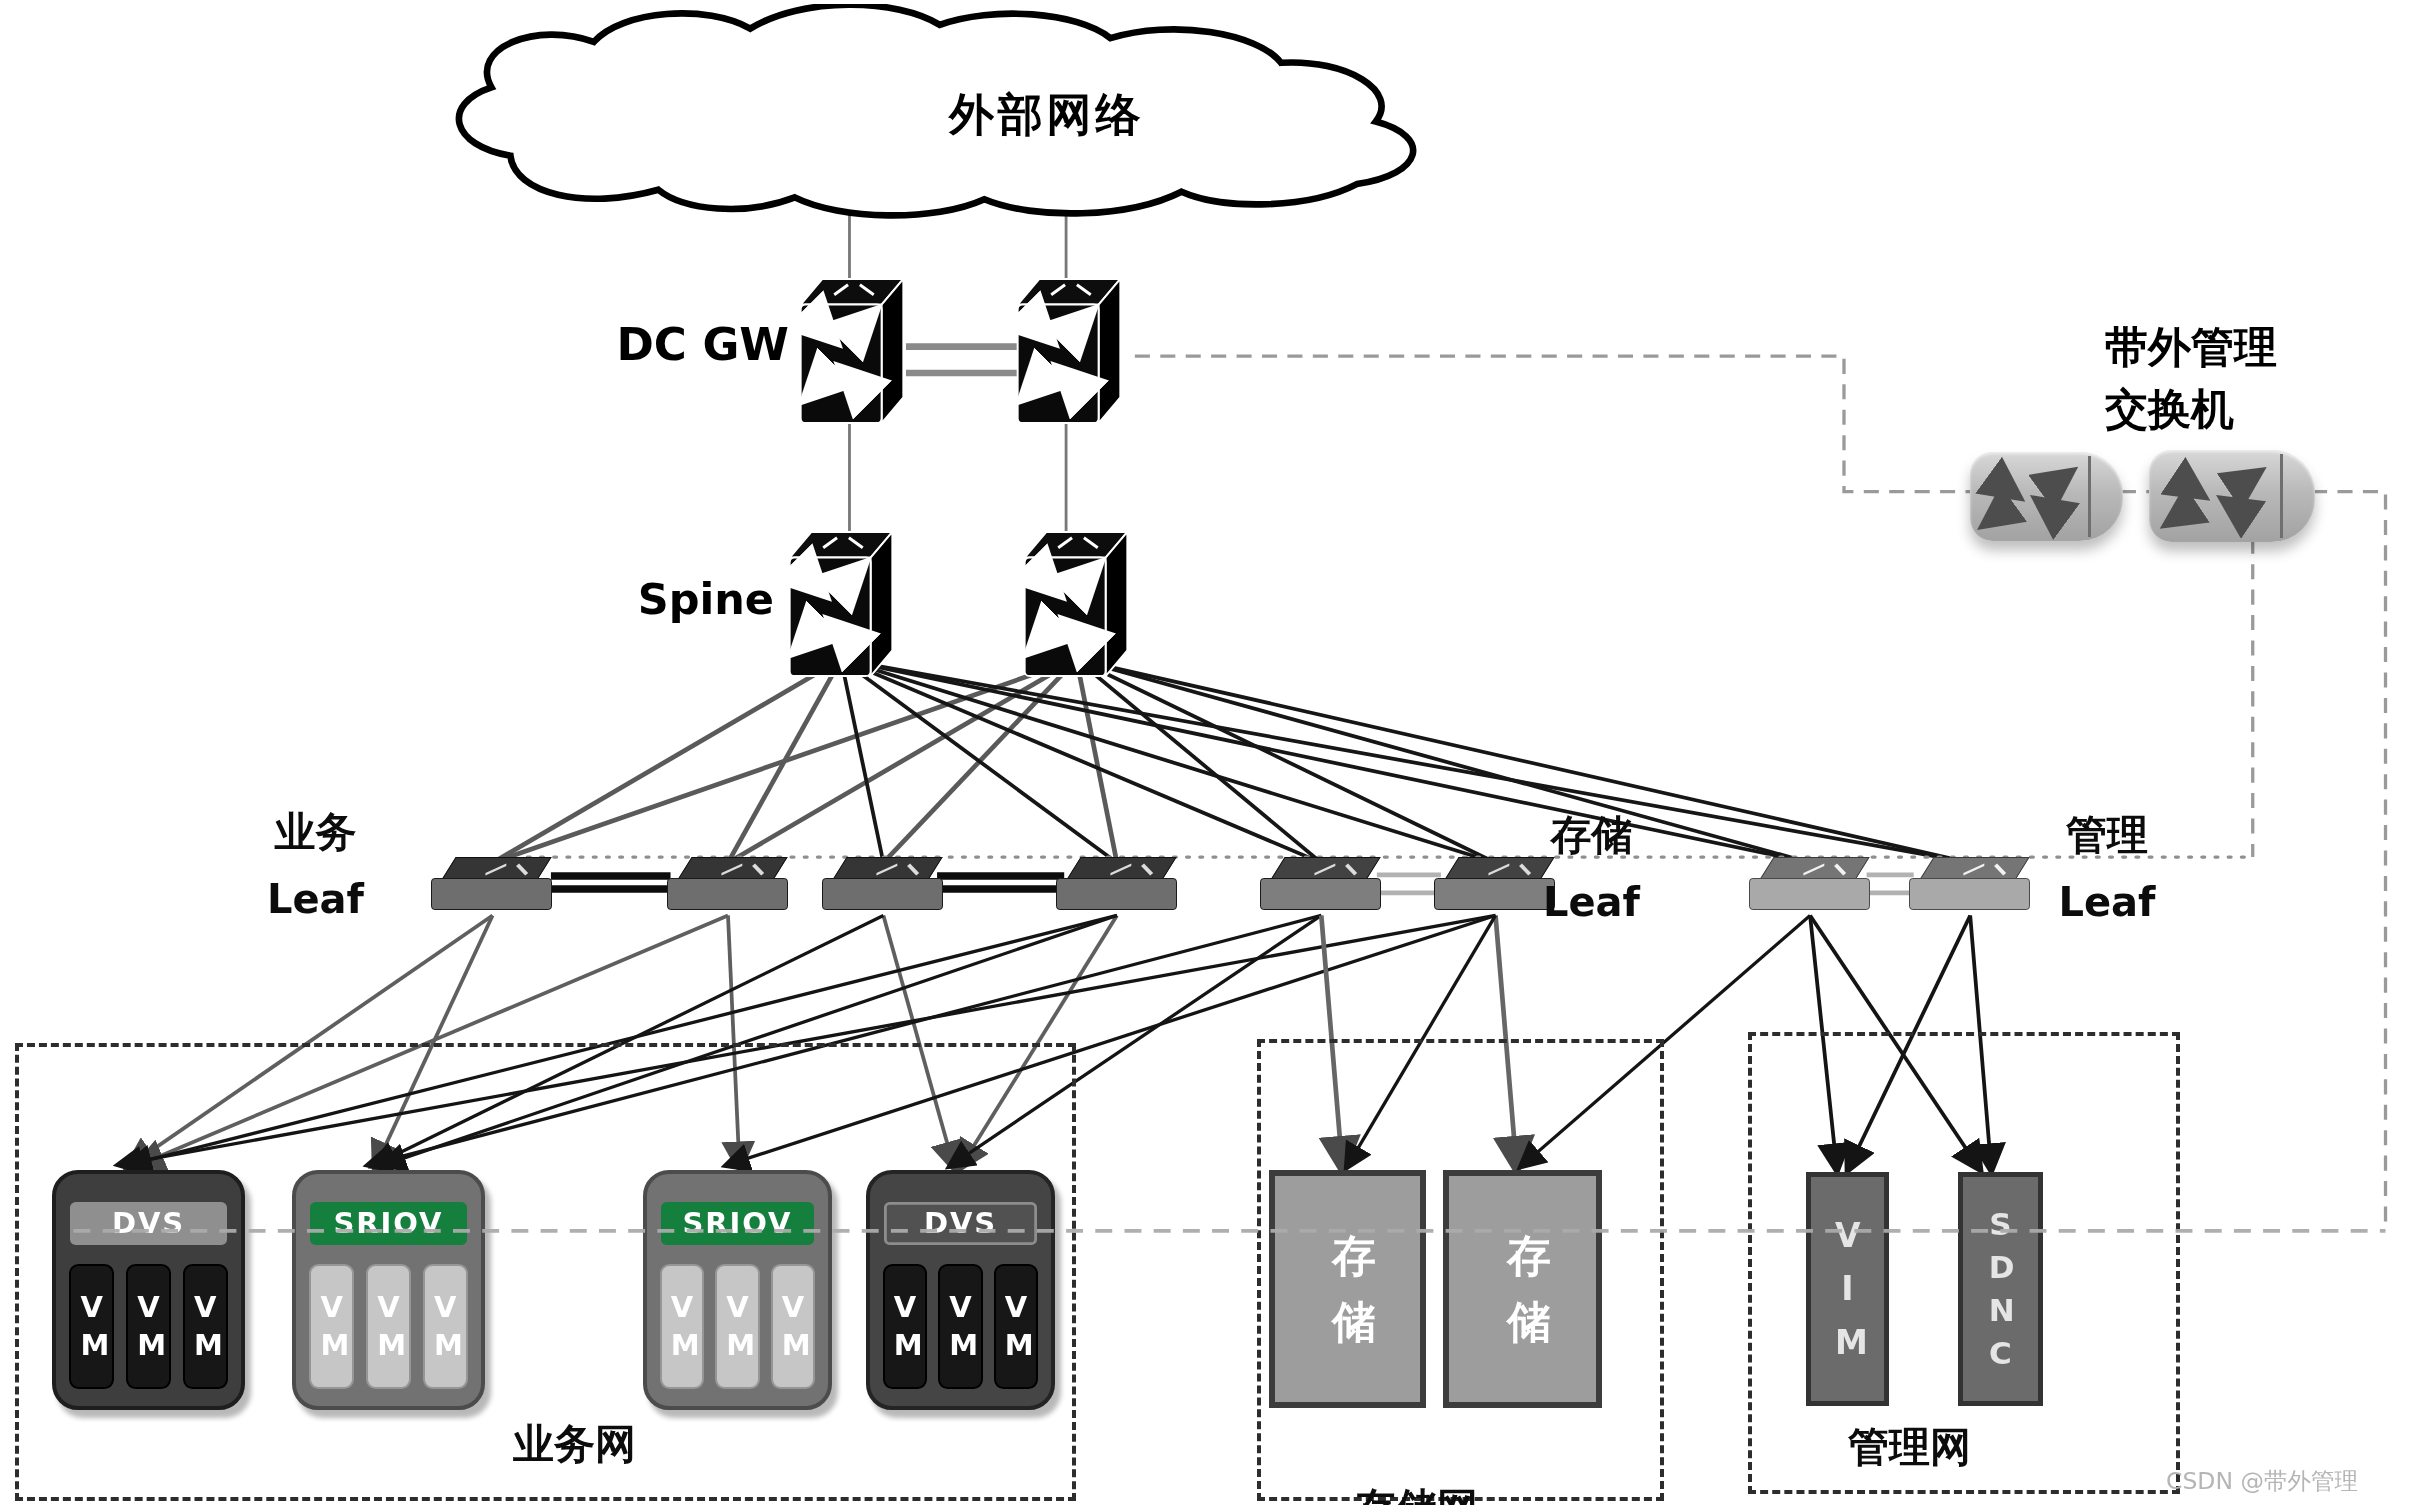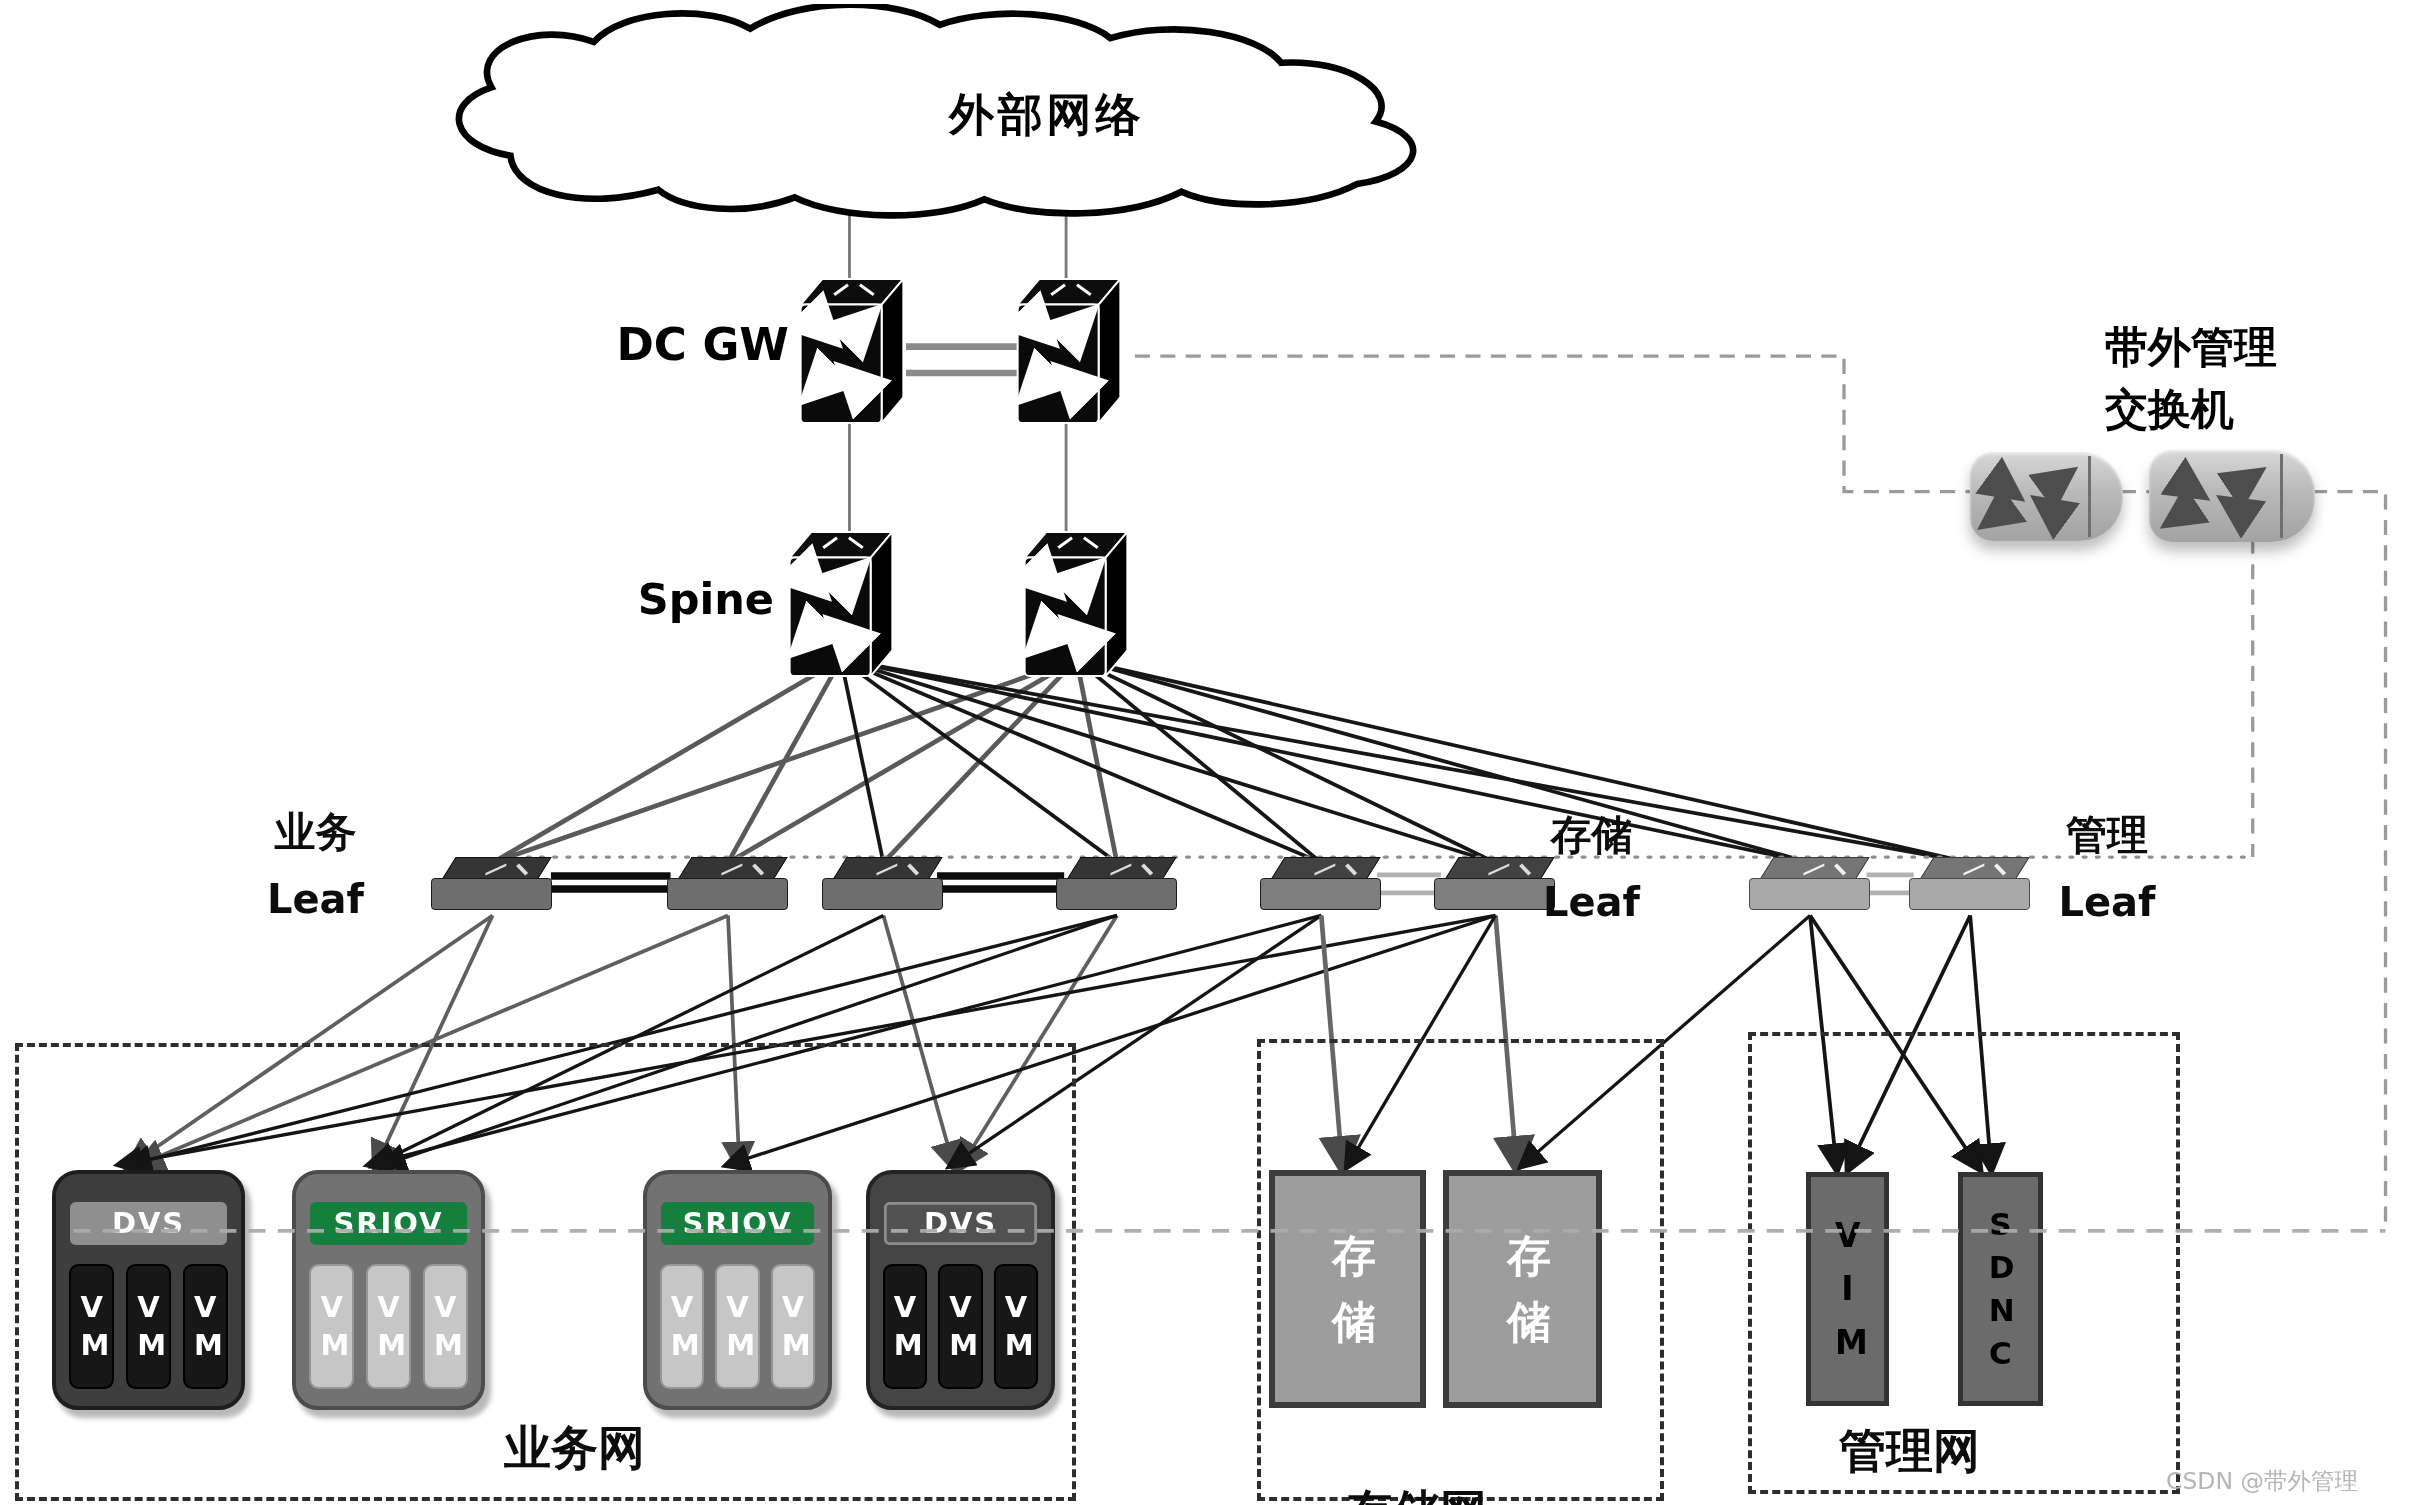--- a/index.html
+++ b/index.html
@@ -10,21 +10,21 @@
   .abs{position:absolute;}
   
   .lbl{position:absolute;color:#000000;font-weight:bold;z-index:50;white-space:nowrap;}
   .lbl-cloud{font-size:45px;letter-spacing:3.8px;}
   .lbl-dcgw{font-size:45px;width:245px;text-align:right;}
   .lbl-spine{font-size:43px;width:235px;text-align:right;}
   .lbl-oob{font-size:43px;line-height:1.45;white-space:pre-line;}
   .leaf-lbl{position:absolute;z-index:50;text-align:center;font-weight:bold;color:#0c0c0c;}
   .leaf-lbl .zh{font-size:41px;line-height:1.0;display:block;}
   .leaf-lbl .en{font-size:40px;line-height:1.0;display:block;margin-top:26px;}
-  .zone-lbl{position:absolute;z-index:50;font-size:47px;font-weight:bold;color:#0c0c0c;text-align:center;width:301px;}
+  .zone-lbl{position:absolute;z-index:50;font-size:41px;font-weight:bold;color:#0c0c0c;text-align:center;width:301px;}
   .watermark{position:absolute;z-index:60;font-size:23.5px;color:#b5b5b5;font-weight:normal;}
   
   .zone{position:absolute;border:4.7px dashed #2d2d2d;z-index:8;background:transparent;}
   
   .router{position:absolute;width:130px;height:158px;z-index:20;}
   
   .leaf{position:absolute;width:122px;height:58px;z-index:20;}
   .leaf .top{position:absolute;left:17px;top:0;width:94px;height:22.6px;transform:skewX(-32deg);
              border:1.9px solid #101010;}
   .leaf .body{position:absolute;left:0;top:21px;width:119px;height:30px;border:1.9px solid #1a1a1a;border-radius:3.8px;}
@@ -51,21 +51,21 @@
   .srv .vm{flex:1;max-width:49px;border-radius:9.4px;display:flex;align-items:center;justify-content:center;}
   .srv.dark .vm, .srv.dark2 .vm{background:#171717;border:2.8px solid #000;}
   .srv.light .vm{background:#c6c6c6;border:2.8px solid #969696;}
   .srv .vm span{display:block;width:1.12ch;word-break:break-all;color:#fff;font-weight:bold;font-size:29px;line-height:1.3;text-align:center;}
   
   .stonode{position:absolute;z-index:20;background:#9d9d9d;border:6.6px solid #3c3c3c;
            display:flex;align-items:center;justify-content:center;}
   .stonode span{display:block;width:1.02ch;word-break:break-all;color:#fff;font-weight:bold;font-size:44px;line-height:1.5;text-align:center;}
   .mgtnode{position:absolute;z-index:20;background:#6b6b6b;border:5.6px solid #333;
            display:flex;align-items:center;justify-content:center;}
-  .mgtnode span{display:block;width:1.1ch;word-break:break-all;color:#000000;font-weight:bold;font-size:33px;line-height:1.62;text-align:center;}
+  .mgtnode span{display:block;width:1.1ch;word-break:break-all;color:#e5e5e5;font-weight:bold;font-size:33px;line-height:1.62;text-align:center;}
   svg.layer{position:absolute;left:0;top:0;z-index:4;}
   svg.toplayer{position:absolute;left:0;top:0;z-index:40;pointer-events:none;}
   .cloud{position:absolute;z-index:15;}
 </style>
 </head>
 <body>
 
 <svg class="layer" width="2410" height="1506" viewBox="0 0 2559 1599">
   <defs>
     <marker id="ab" markerWidth="9" markerHeight="9" refX="6" refY="4.5" orient="auto">

